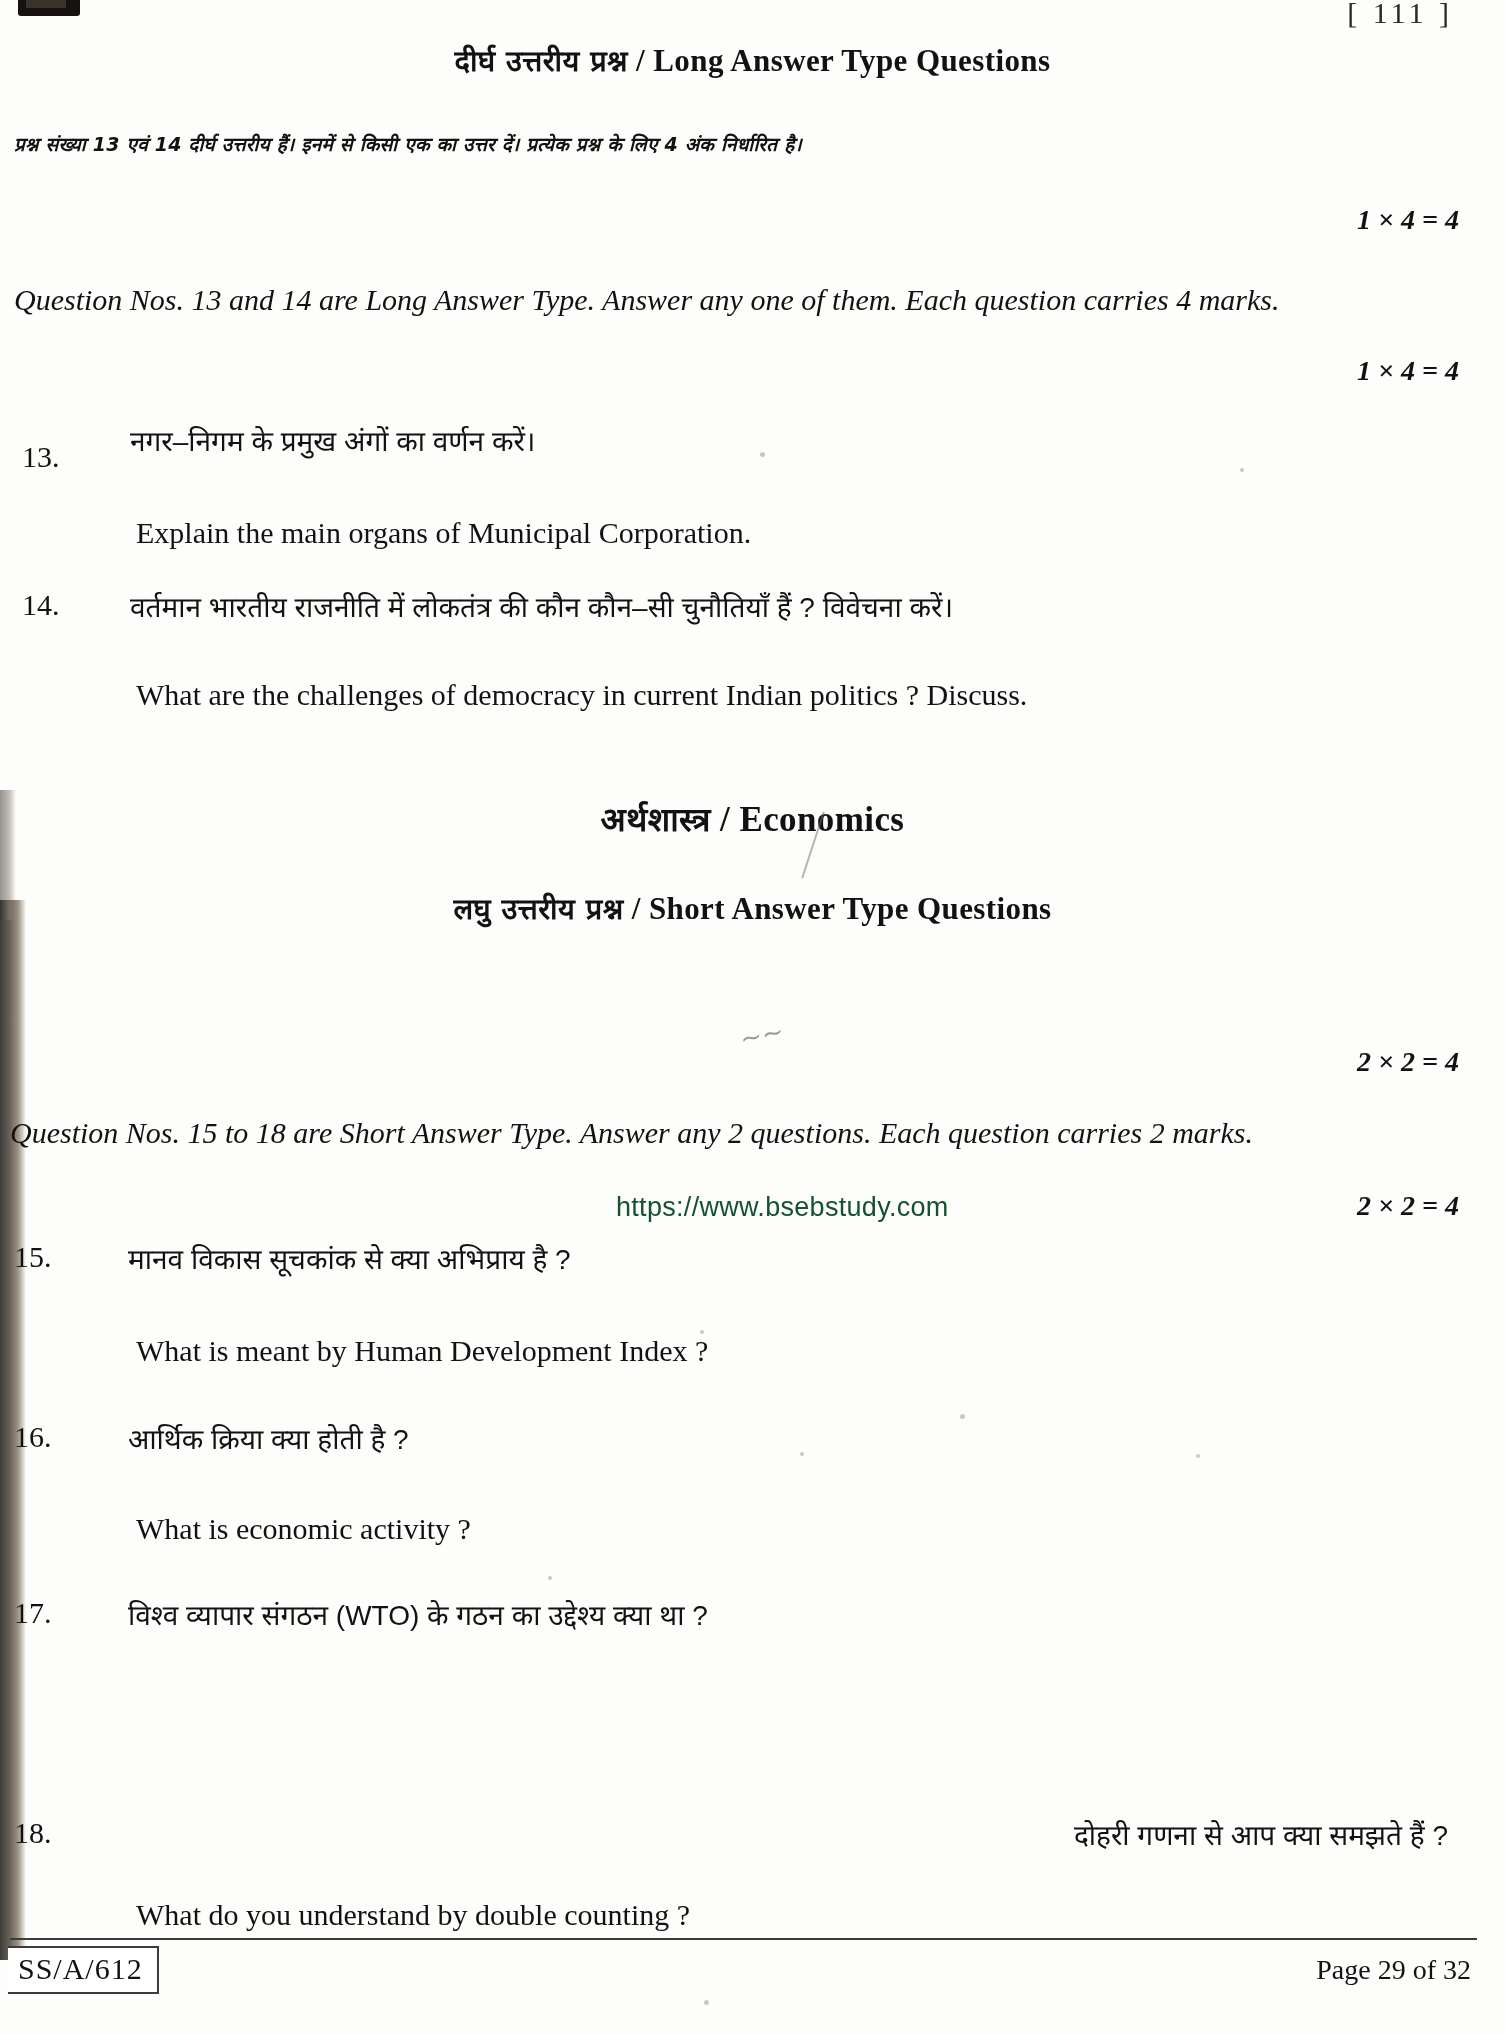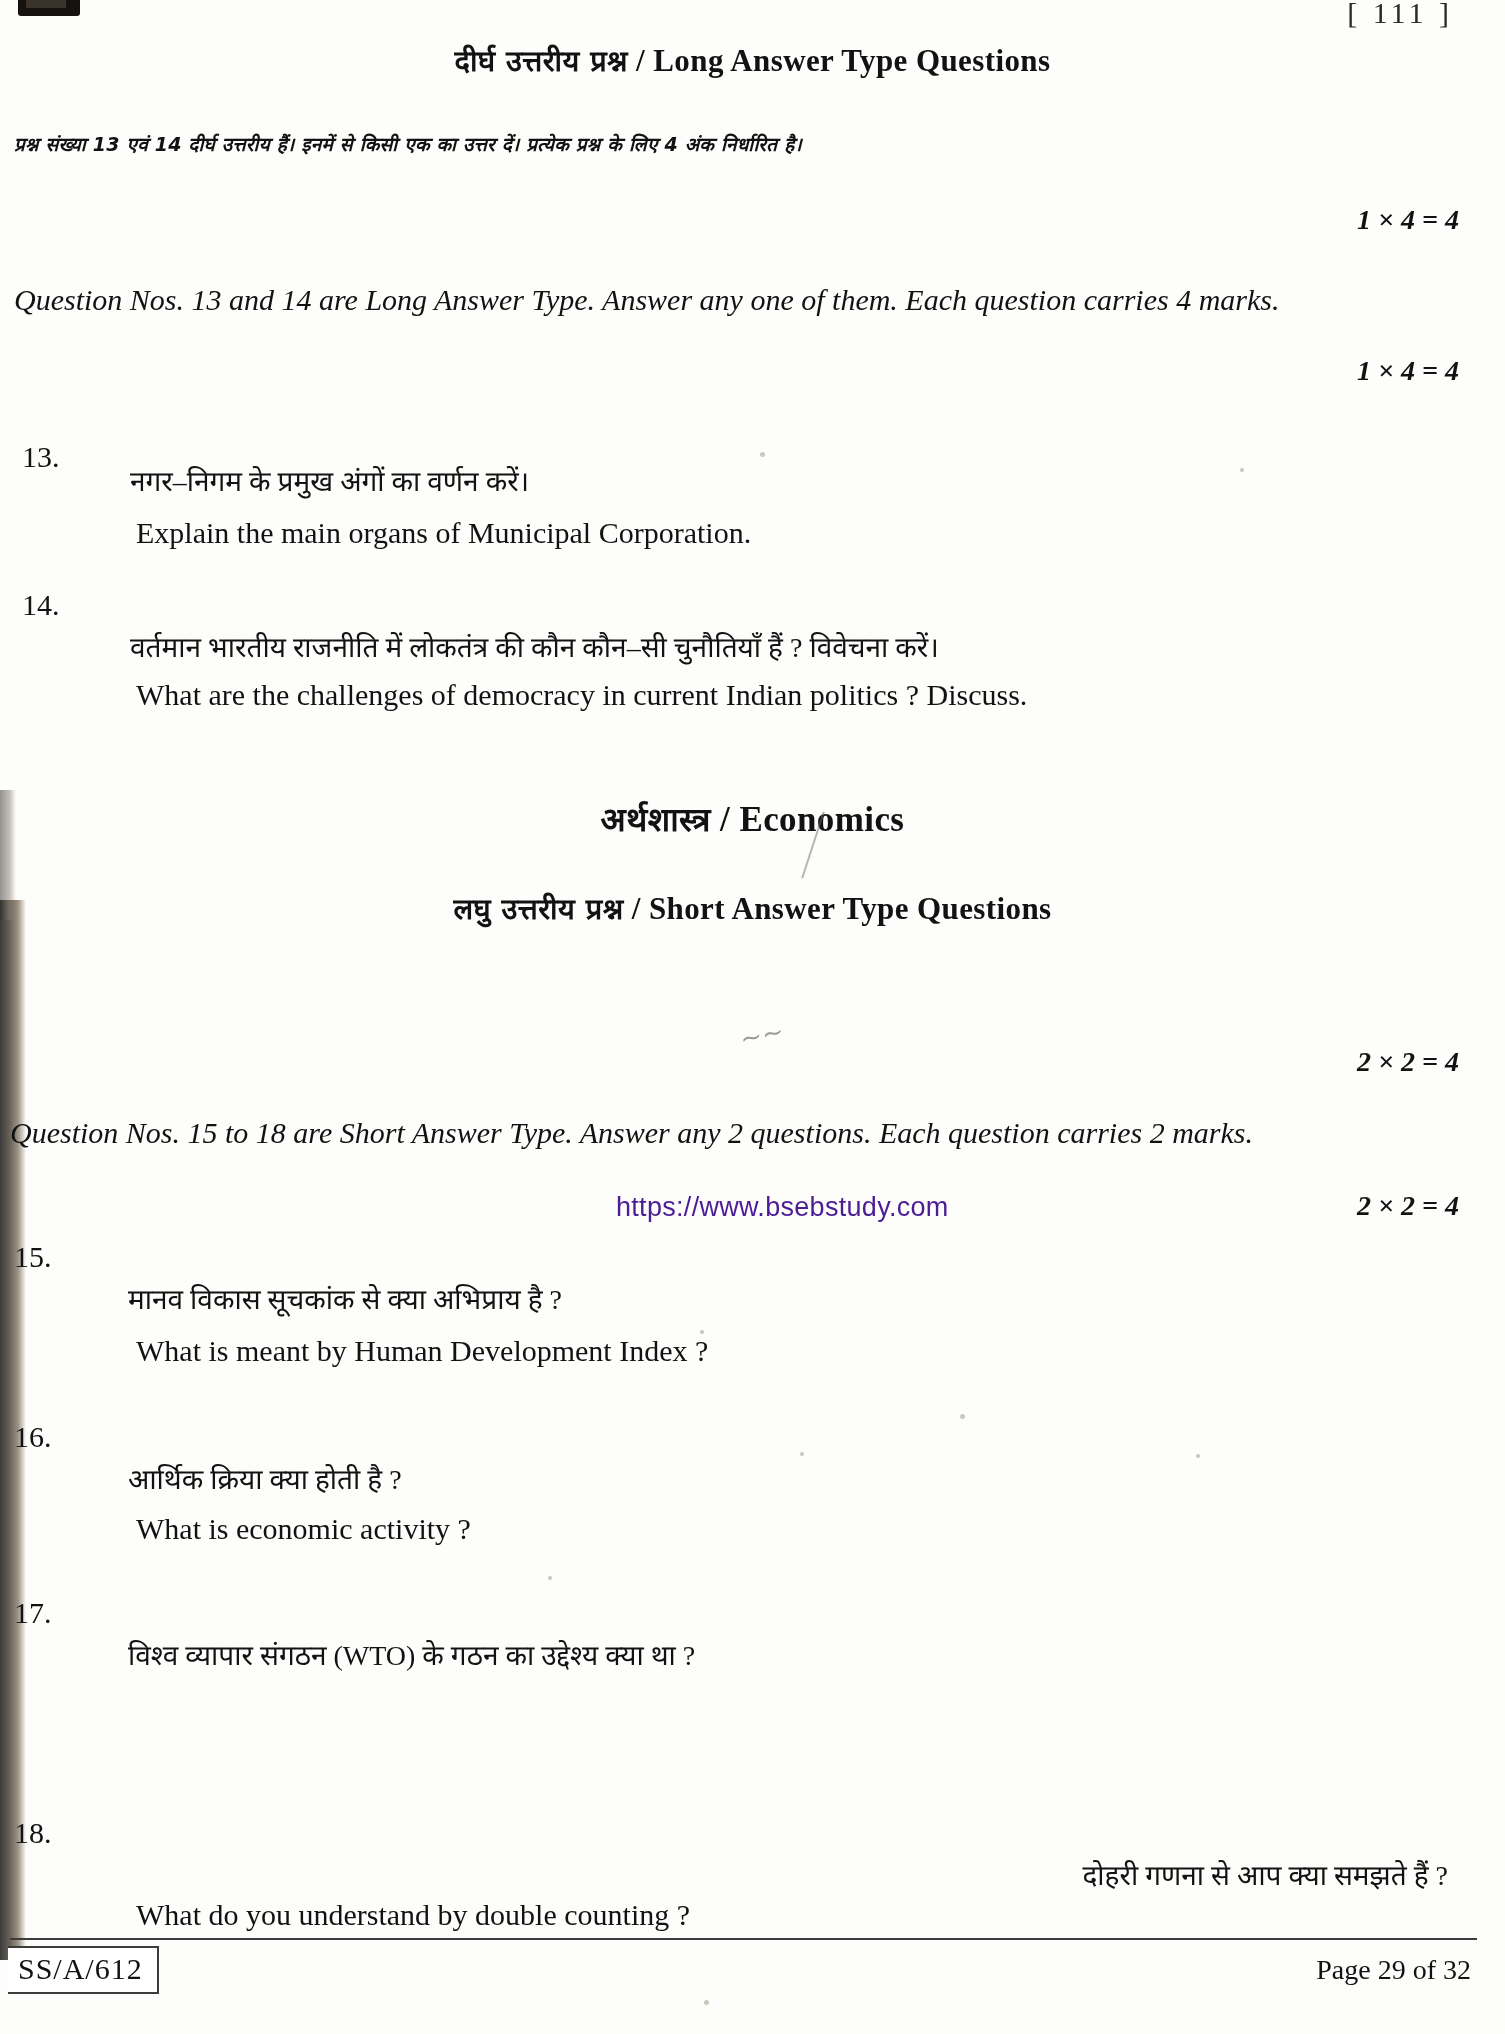--- a/index.html
+++ b/index.html
@@ -114,40 +114,39 @@
     font-size: 28px;
   }
 
   .qnum {
     position: absolute;
     font-family: "Liberation Serif", serif;
     font-size: 30px;
   }
   .q-hi {
     position: absolute;
-    font-family: Liberation Serif, serif;
+    font-family: Liberation Sans, sans-serif;
     font-size: 28px;
     line-height: 48px;
-    margin-top: 40px;
   }
   .q-en {
     position: absolute;
     font-family: "Liberation Serif", serif;
     font-size: 30px;
     line-height: 50px;
   }
   .q-en.justify {
     text-align: justify;
   }
 
   .watermark {
     position: absolute;
     font-family: "Liberation Sans", sans-serif;
     font-size: 27px;
-    color: #4c1d95;
+    color: #14532d;
     letter-spacing: .3px;
   }
 
   
   .footer-rule {
     position: absolute;
     left: 10px;
     right: 28px;
     top: 1938px;
     border-top: 2px solid #3c3c3c;

